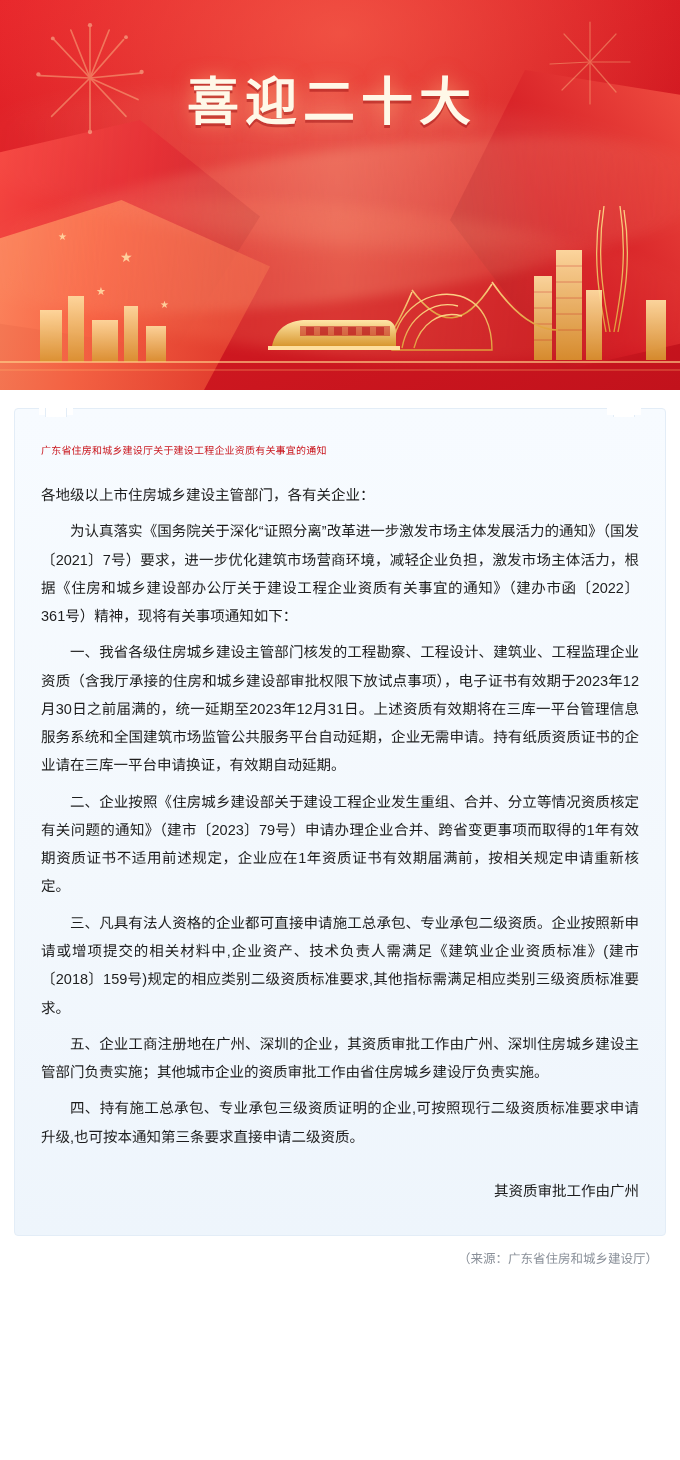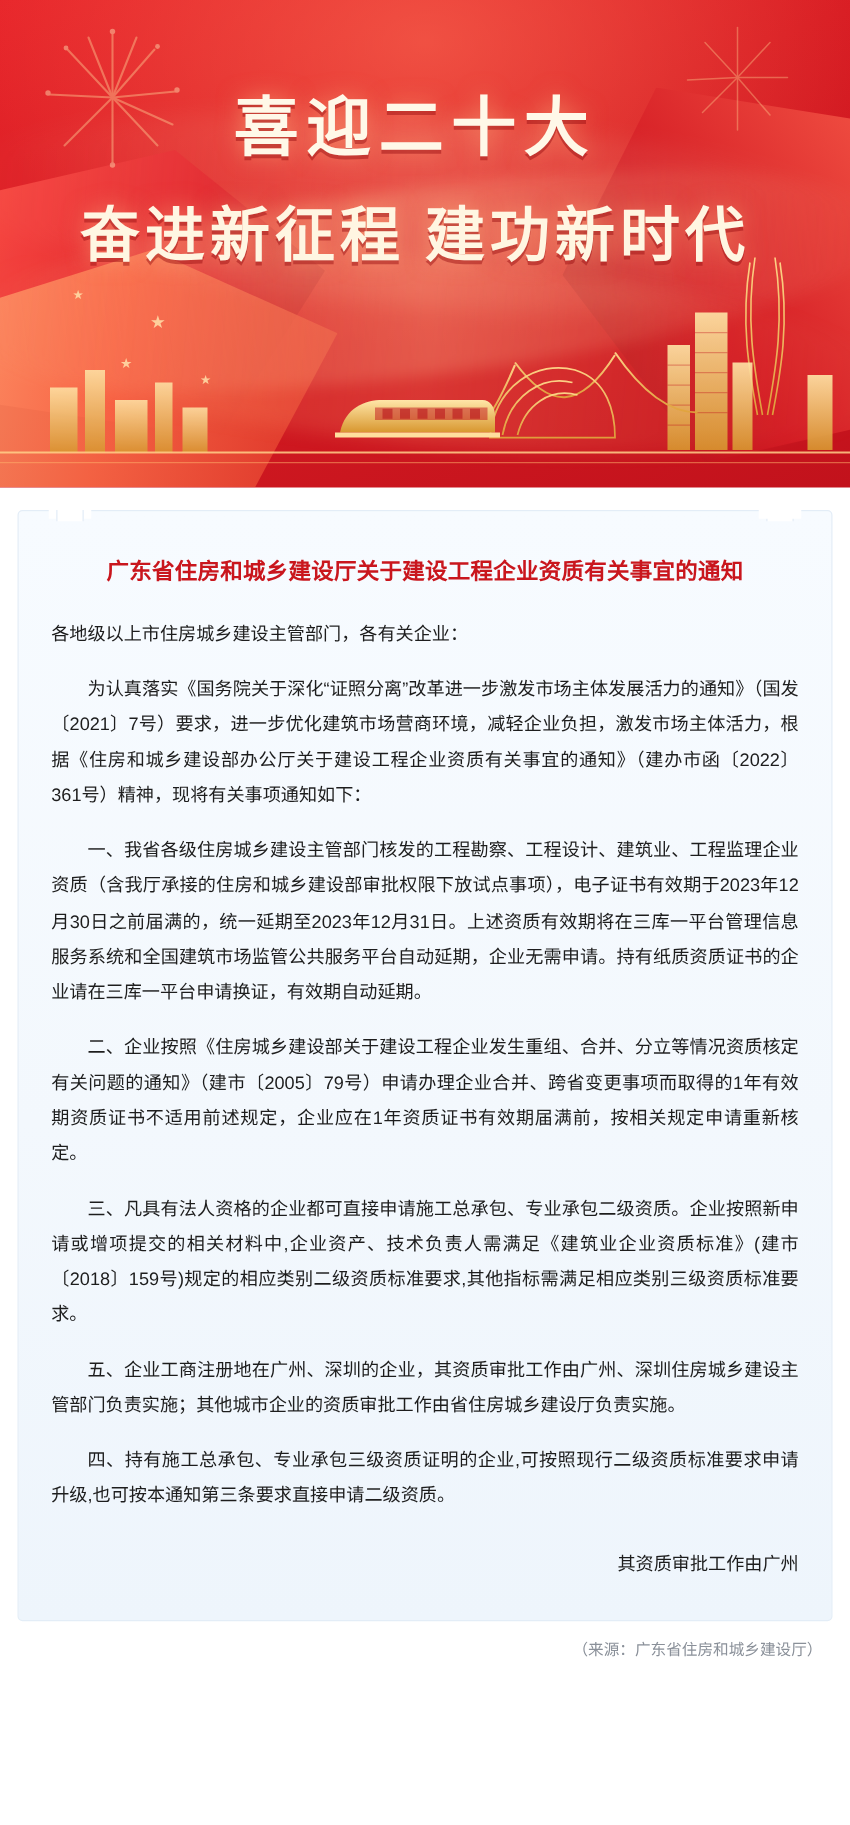--- a/index.html
+++ b/index.html
@@ -154,37 +154,36 @@
     height: 9px;
     background: #ffffff;
     border-left: 1px solid #e3edf7;
     border-right: 1px solid #e3edf7;
   }
   .corner-tab.l { left: 30px; }
   .corner-tab.r { right: 30px; }
 
   .doc-title {
     color: #c9161d;
-    font-weight: bold;
-    font-size: 18px;
-    text-align: center;
+    font-weight: normal;
+    font-size: 10px;
     line-height: 1.6;
     margin: 0 0 22px 0;
     letter-spacing: .2px;
   }
   .doc-salutation {
     font-size: 14.5px;
     line-height: 1.95;
     margin: 0 0 8px 0;
     color: #1d1d1d;
   }
   .doc-p {
     font-size: 14.5px;
     line-height: 1.95;
-    margin: 16px 0 8px 0;
+    margin: 0 0 8px 0;
     text-indent: 2em;
     text-align: justify;
     color: #1d1d1d;
   }
   .signature {
     margin-top: 26px;
     text-align: right;
     font-size: 14.5px;
     line-height: 1.95;
     color: #1d1d1d;
@@ -245,21 +244,20 @@
     </g>
   </svg>
 
   <div class="star" style="left:120px; top:250px;">★</div>
   <div class="star" style="left:96px; top:286px; font-size:11px;">★</div>
   <div class="star" style="left:160px; top:300px; font-size:10px;">★</div>
   <div class="star" style="left:58px; top:232px; font-size:10px;">★</div>
 
   <div class="banner-title">
     <div class="line1">喜迎二十大</div>
-    <div class="line2">奋进新征程 建功新时代</div>
   </div>
 
   <svg class="skyline" viewBox="0 0 680 210" preserveAspectRatio="none">
     <defs>
       <linearGradient id="goldg" x1="0" y1="0" x2="0" y2="1">
         <stop offset="0%" stop-color="#ffd98a"></stop>
         <stop offset="100%" stop-color="#e0a33c"></stop>
       </linearGradient>
       <linearGradient id="goldg2" x1="0" y1="0" x2="0" y2="1">
         <stop offset="0%" stop-color="#ffe6a8"></stop>
@@ -352,21 +350,21 @@
   <div class="card">
     <div class="corner-tab l"></div>
     <div class="corner-tab r"></div>
 
     <h1 class="doc-title">广东省住房和城乡建设厅关于建设工程企业资质有关事宜的通知</h1>
 
     <p class="doc-salutation">各地级以上市住房城乡建设主管部门，各有关企业：</p>
 
     <p class="doc-p">为认真落实《国务院关于深化“证照分离”改革进一步激发市场主体发展活力的通知》（国发〔2021〕7号）要求，进一步优化建筑市场营商环境，减轻企业负担，激发市场主体活力，根据《住房和城乡建设部办公厅关于建设工程企业资质有关事宜的通知》（建办市函〔2022〕361号）精神，现将有关事项通知如下：</p>
     <p class="doc-p">一、我省各级住房城乡建设主管部门核发的工程勘察、工程设计、建筑业、工程监理企业资质（含我厅承接的住房和城乡建设部审批权限下放试点事项），电子证书有效期于2023年12月30日之前届满的，统一延期至2023年12月31日。上述资质有效期将在三库一平台管理信息服务系统和全国建筑市场监管公共服务平台自动延期，企业无需申请。持有纸质资质证书的企业请在三库一平台申请换证，有效期自动延期。</p>
-    <p class="doc-p">二、企业按照《住房城乡建设部关于建设工程企业发生重组、合并、分立等情况资质核定有关问题的通知》（建市〔2005〕79号）申请办理企业合并、跨省变更事项而取得的1年有效期资质证书不适用前述规定，企业应在1年资质证书有效期届满前，按相关规定申请重新核定。</p>
+    <p class="doc-p">二、企业按照《住房城乡建设部关于建设工程企业发生重组、合并、分立等情况资质核定有关问题的通知》（建市〔2023〕79号）申请办理企业合并、跨省变更事项而取得的1年有效期资质证书不适用前述规定，企业应在1年资质证书有效期届满前，按相关规定申请重新核定。</p>
     <p class="doc-p">三、凡具有法人资格的企业都可直接申请施工总承包、专业承包二级资质。企业按照新申请或增项提交的相关材料中,企业资产、技术负责人需满足《建筑业企业资质标准》(建市〔2018〕159号)规定的相应类别二级资质标准要求,其他指标需满足相应类别三级资质标准要求。</p>
     <p class="doc-p">五、企业工商注册地在广州、深圳的企业，其资质审批工作由广州、深圳住房城乡建设主管部门负责实施；其他城市企业的资质审批工作由省住房城乡建设厅负责实施。</p>
     <p class="doc-p">四、持有施工总承包、专业承包三级资质证明的企业,可按照现行二级资质标准要求申请升级,也可按本通知第三条要求直接申请二级资质。</p>
 
     <div class="signature">
       <div>其资质审批工作由广州</div>
     </div>
   </div>
 
   <div class="source">（来源：广东省住房和城乡建设厅）</div>

